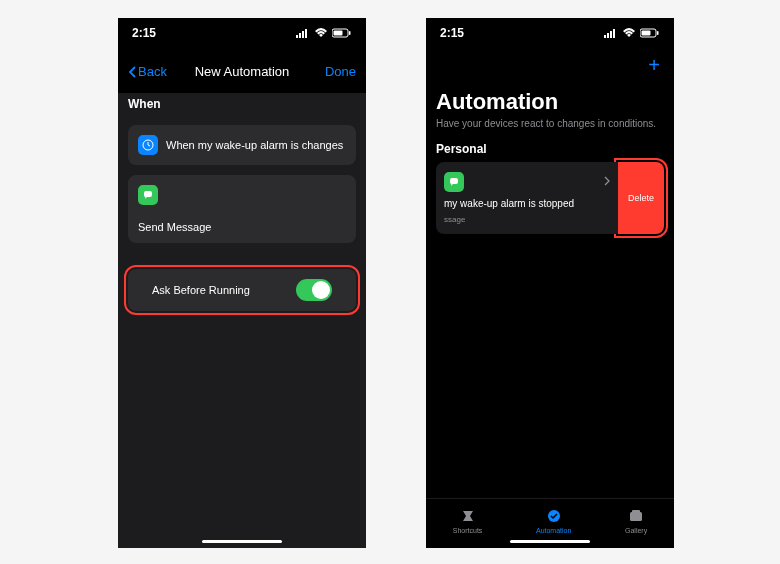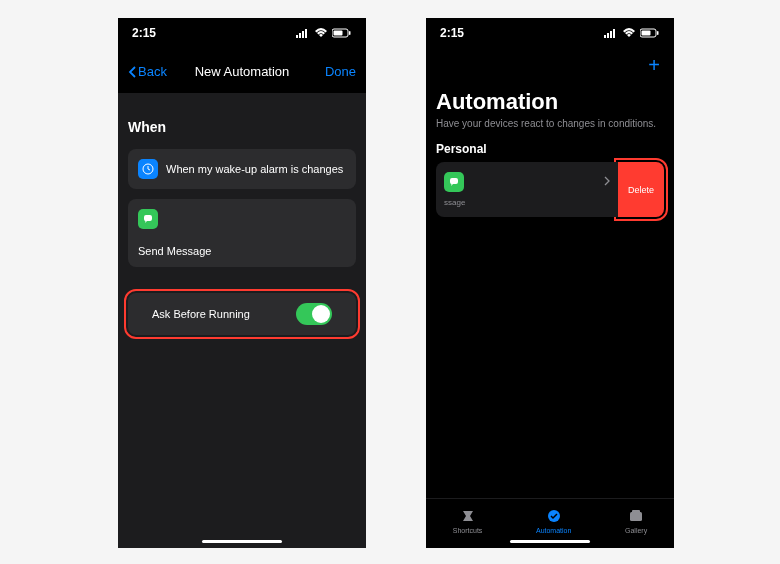--- a/index.html
+++ b/index.html
@@ -6,21 +6,21 @@
     body { background: #f5f5f5; display: flex; gap: 60px; padding: 18px 0 0 118px; }
     .phone { width: 248px; height: 530px; background: #000; border-radius: 0; position: relative; overflow: hidden; display: flex; flex-direction: column; }
     .status-bar { display: flex; justify-content: space-between; align-items: center; color: #fff; font-size: 12px; font-weight: 600; padding: 8px 14px 4px; }
     .status-icons { display: flex; gap: 4px; align-items: center; }
     .status-icons svg { display: block; }
     .nav-bar { display: flex; justify-content: space-between; align-items: center; padding: 20px 10px 14px; }
     .nav-back { color: #0a84ff; font-size: 13px; display: flex; align-items: center; gap: 2px; }
     .nav-title { color: #fff; font-size: 13px; font-weight: 500; position: absolute; left: 50%; transform: translateX(-50%); }
     .nav-done { color: #0a84ff; font-size: 13px; }
     .content { flex: 1; background: #1c1c1e; padding: 0 10px; display: flex; flex-direction: column; gap: 10px; }
-    .section-header { color: #fff; font-size: 14px; font-weight: 700; margin-top: 26px; margin-bottom: 4px; }
+    .section-header { color: #fff; font-size: 12px; font-weight: 700; margin-top: 4px; margin-bottom: 4px; }
     .card { background: #2c2c2e; border-radius: 8px; padding: 10px 10px; display: flex; align-items: center; gap: 8px; color: #fff; font-size: 11px; }
     .card-col { flex-direction: column; align-items: flex-start; padding: 10px; }
     .icon-pill { width: 20px; height: 20px; border-radius: 5px; display: flex; align-items: center; justify-content: center; flex-shrink: 0; }
     .icon-clock { background: #0a84ff; }
     .icon-msg { background: #34c759; }
     .do-label { margin-top: 8px; font-size: 11px; color: #fff; }
     .toggle-row { background: #2c2c2e; border-radius: 8px; padding: 10px 24px; display: flex; align-items: center; justify-content: space-between; color: #fff; font-size: 11px; }
     .toggle { width: 36px; height: 22px; background: #34c759; border-radius: 11px; position: relative; }
     .toggle::after { content: ''; width: 18px; height: 18px; background: #fff; border-radius: 50%; position: absolute; top: 2px; right: 2px; }
     .highlight { outline: 2px solid #ff3b30; outline-offset: 2px; }
@@ -145,20 +145,21 @@
             <svg width="12" height="12" viewBox="0 0 12 12">
                 <path d="M2 4 Q2 2 4 2 L8 2 Q10 2 10 4 L10 6 Q10 8 8 8 L5 8 L3 10 L3.5 8 Q2 8 2 6 Z" fill="#fff"></path>
               </svg>
           </div>
           <span class="chev-right">
             <svg width="6" height="10" viewBox="0 0 6 10">
                 <path d="M1 1 L5 5 L1 9" stroke="#8e8e93" stroke-width="1.3" fill="none"></path>
               </svg>
           </span>
         </div>
+        <div>my wake-up alarm is stopped</div>
         <div class="auto-card-sub">ssage</div>
       </div>
       <div class="delete-btn highlight2">
         <span>Delete</span>
       </div>
     </div>
   </div>
 
   <div class="tab-bar">
     <div class="tab-item">

